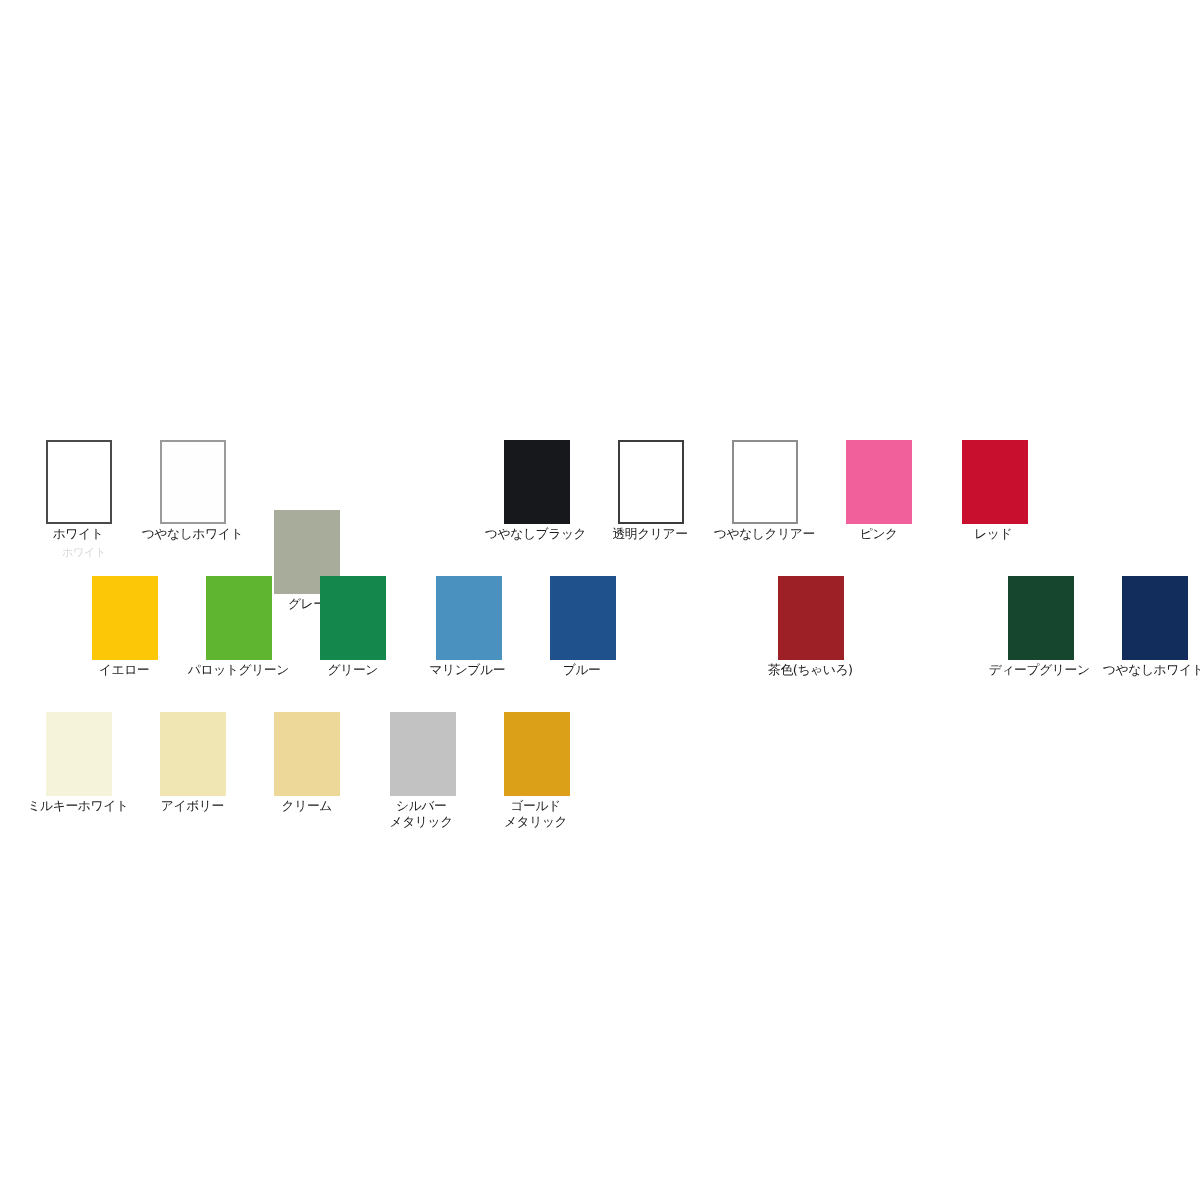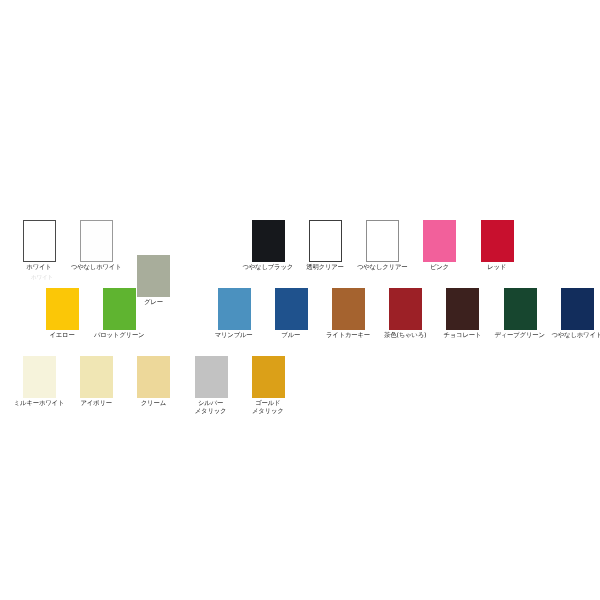--- a/index.html
+++ b/index.html
@@ -117,39 +117,35 @@
     </div>
   <div class="swatch-row row-1">
       <div class="swatch-cell" style="left: 10px;">
         <div class="swatch-chip" style="background: rgb(251, 199, 7);"></div>
         <div class="swatch-label">イエロー</div>
       </div>
       <div class="swatch-cell" style="left: 67.2px;">
         <div class="swatch-chip" style="background: rgb(95, 180, 48);"></div>
         <div class="swatch-label">パロットグリーン</div>
       </div>
+      <div class="swatch-cell" style="left: 124.4px;">
+        <div class="swatch-chip" style="background: rgb(19, 135, 76);"></div>
+        <div class="swatch-label">グリーン</div>
+      </div>
       <div class="swatch-cell" style="left: 181.6px;">
         <div class="swatch-chip" style="background: rgb(75, 145, 191);"></div>
         <div class="swatch-label">マリンブルー</div>
       </div>
       <div class="swatch-cell" style="left: 238.8px;">
         <div class="swatch-chip" style="background: rgb(31, 82, 141);"></div>
         <div class="swatch-label">ブルー</div>
       </div>
-      <div class="swatch-cell" style="left: 296px;">
-        <div class="swatch-chip" style="background: rgb(165, 99, 47);"></div>
-        <div class="swatch-label">ライトカーキー</div>
-      </div>
       <div class="swatch-cell" style="left: 353.2px;">
         <div class="swatch-chip" style="background: rgb(156, 32, 38);"></div>
         <div class="swatch-label">茶色(ちゃいろ)</div>
-      </div>
-      <div class="swatch-cell" style="left: 410.4px;">
-        <div class="swatch-chip" style="background: rgb(60, 33, 30);"></div>
-        <div class="swatch-label">チョコレート</div>
       </div>
       <div class="swatch-cell" style="left: 467.6px;">
         <div class="swatch-chip" style="background: rgb(23, 70, 47);"></div>
         <div class="swatch-label">ディープグリーン</div>
       </div>
       <div class="swatch-cell" style="left: 524.8px;">
         <div class="swatch-chip" style="background: rgb(18, 45, 92);"></div>
         <div class="swatch-label">つやなしホワイト</div>
       </div>
     </div>

